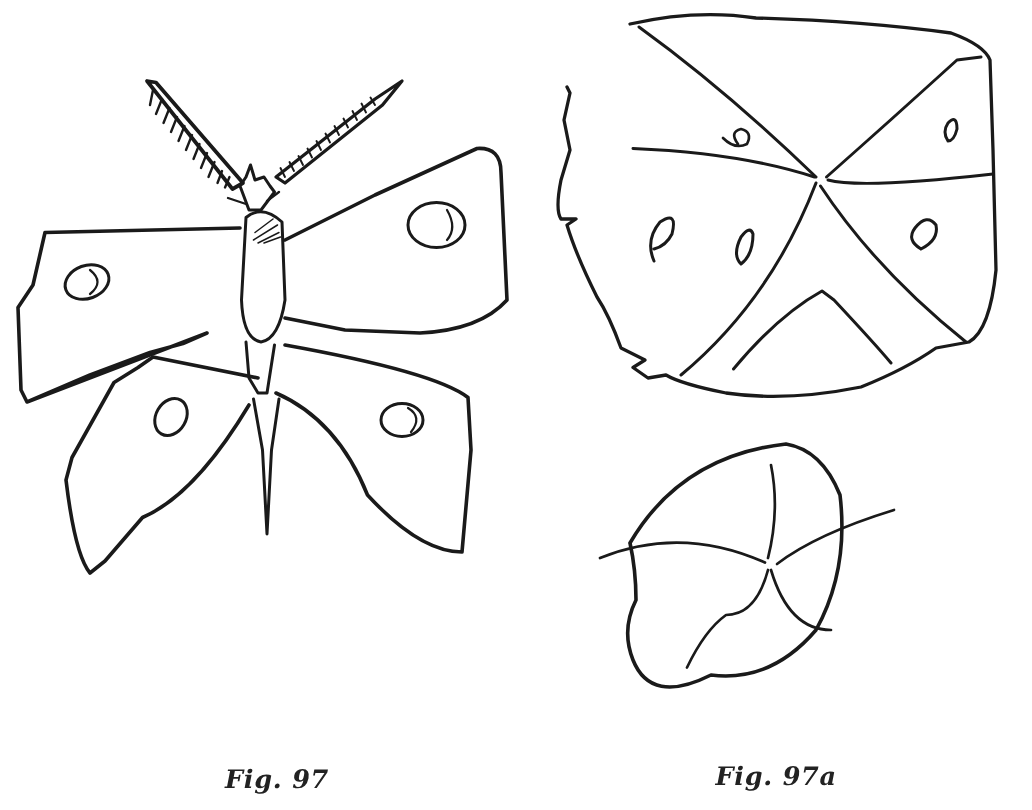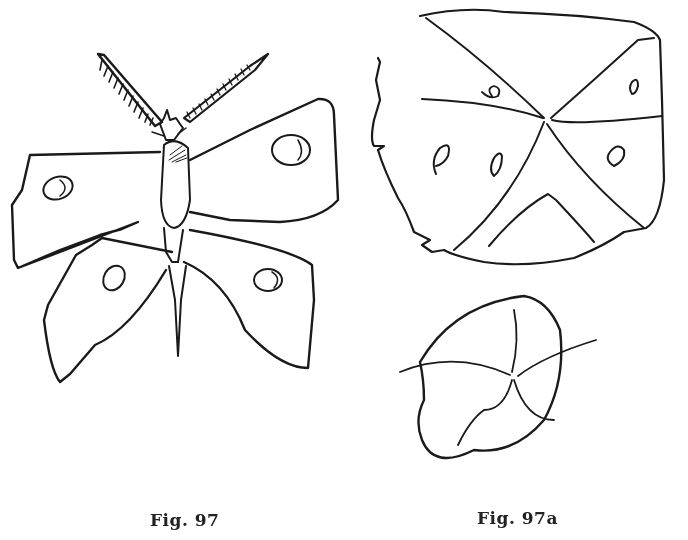--- a/index.html
+++ b/index.html
@@ -1,20 +1,20 @@
 <!DOCTYPE html>
 <html><head>
   <meta charset="utf-8">
   <style>
     html, body { margin: 0; padding: 0; background: #ffffff; }
     body { width: 688px; height: 540px; position: relative; overflow: hidden; font-family: "DejaVu Serif", serif; }
     .figure { position: absolute; }
     svg { position: absolute; left: 0; top: 0; }
     .ink { fill: none; stroke: #1a1a1a; stroke-linecap: round; stroke-linejoin: round; }
-    .caption { position: absolute; font-family: "DejaVu Serif", serif; font-size: 17px; font-weight: bold; color: #222; letter-spacing: 0.5px; }
+    .caption { position: absolute; font-family: "DejaVu Serif", serif; font-size: 17px; font-weight: bold; color: #222; letter-spacing: 0.5px; font-style: italic; }
     #cap97 { left: 150px; top: 510px; }
     #cap97a { left: 477px; top: 508px; }
   </style>
 </head>
 <body>
 
 <div class="figure" style="left:0;top:0;width:344px;height:500px;">
   <svg width="344" height="500" viewBox="0 0 344 500">
 
     <g>

